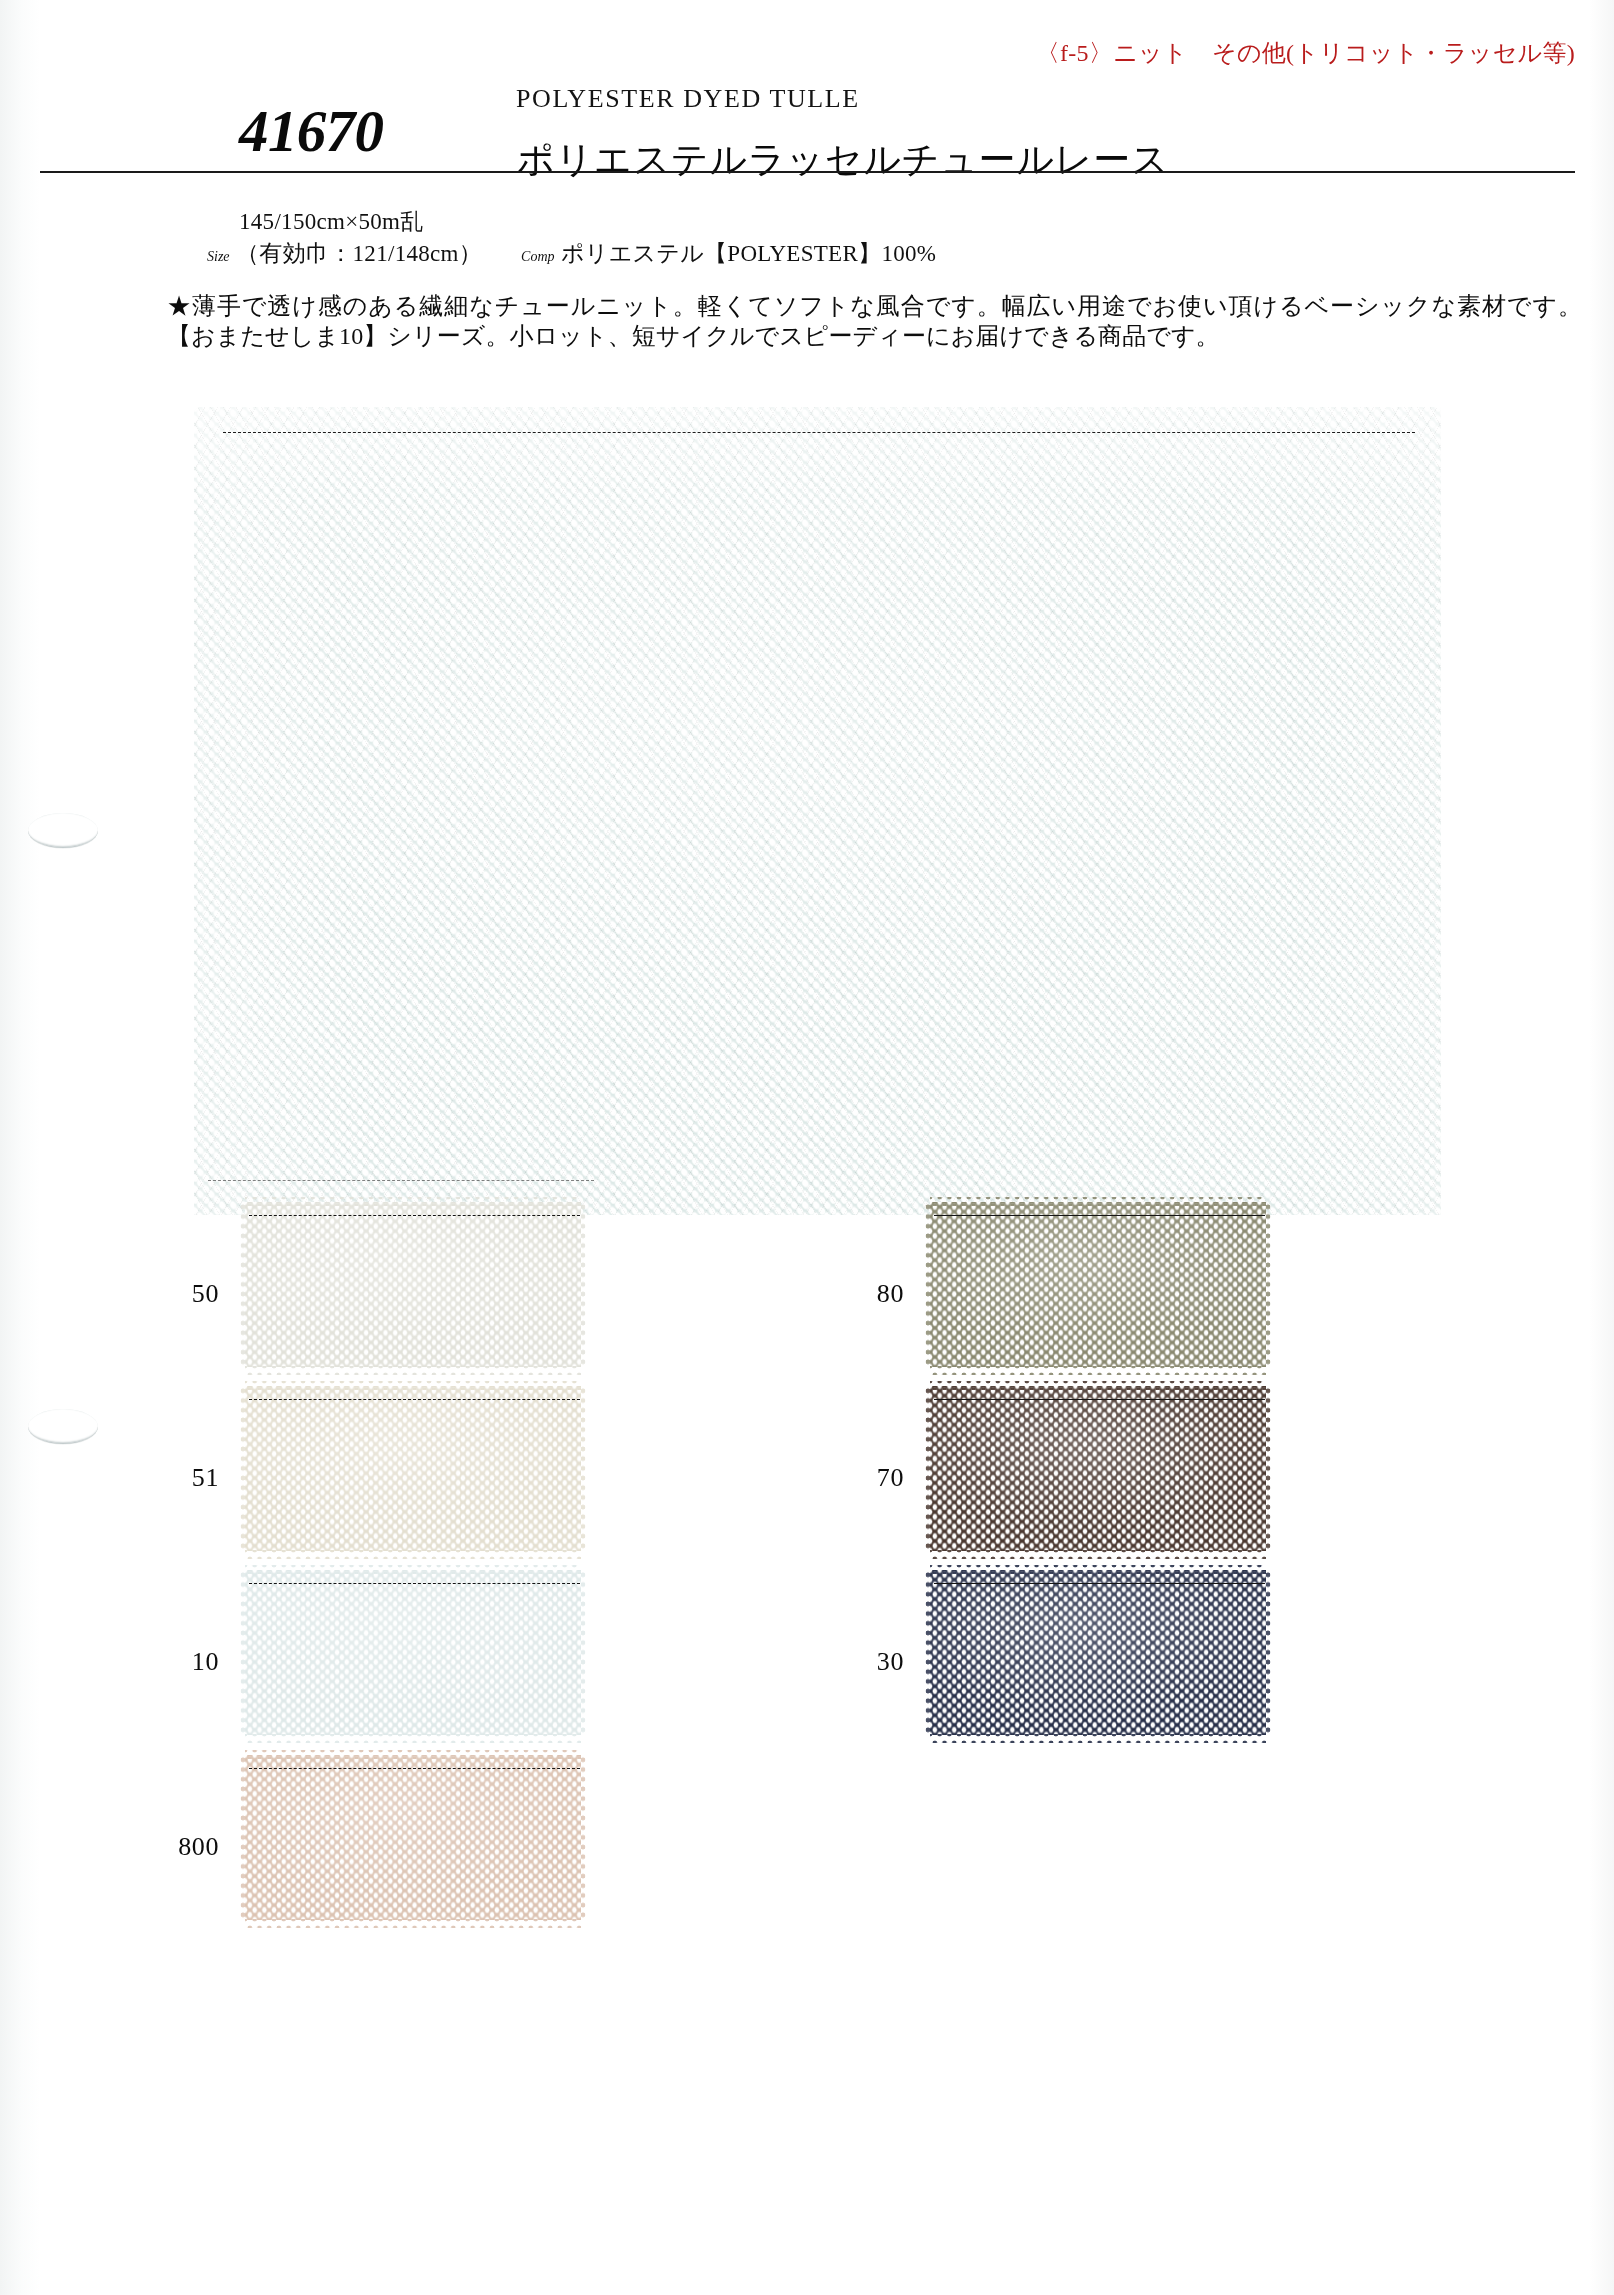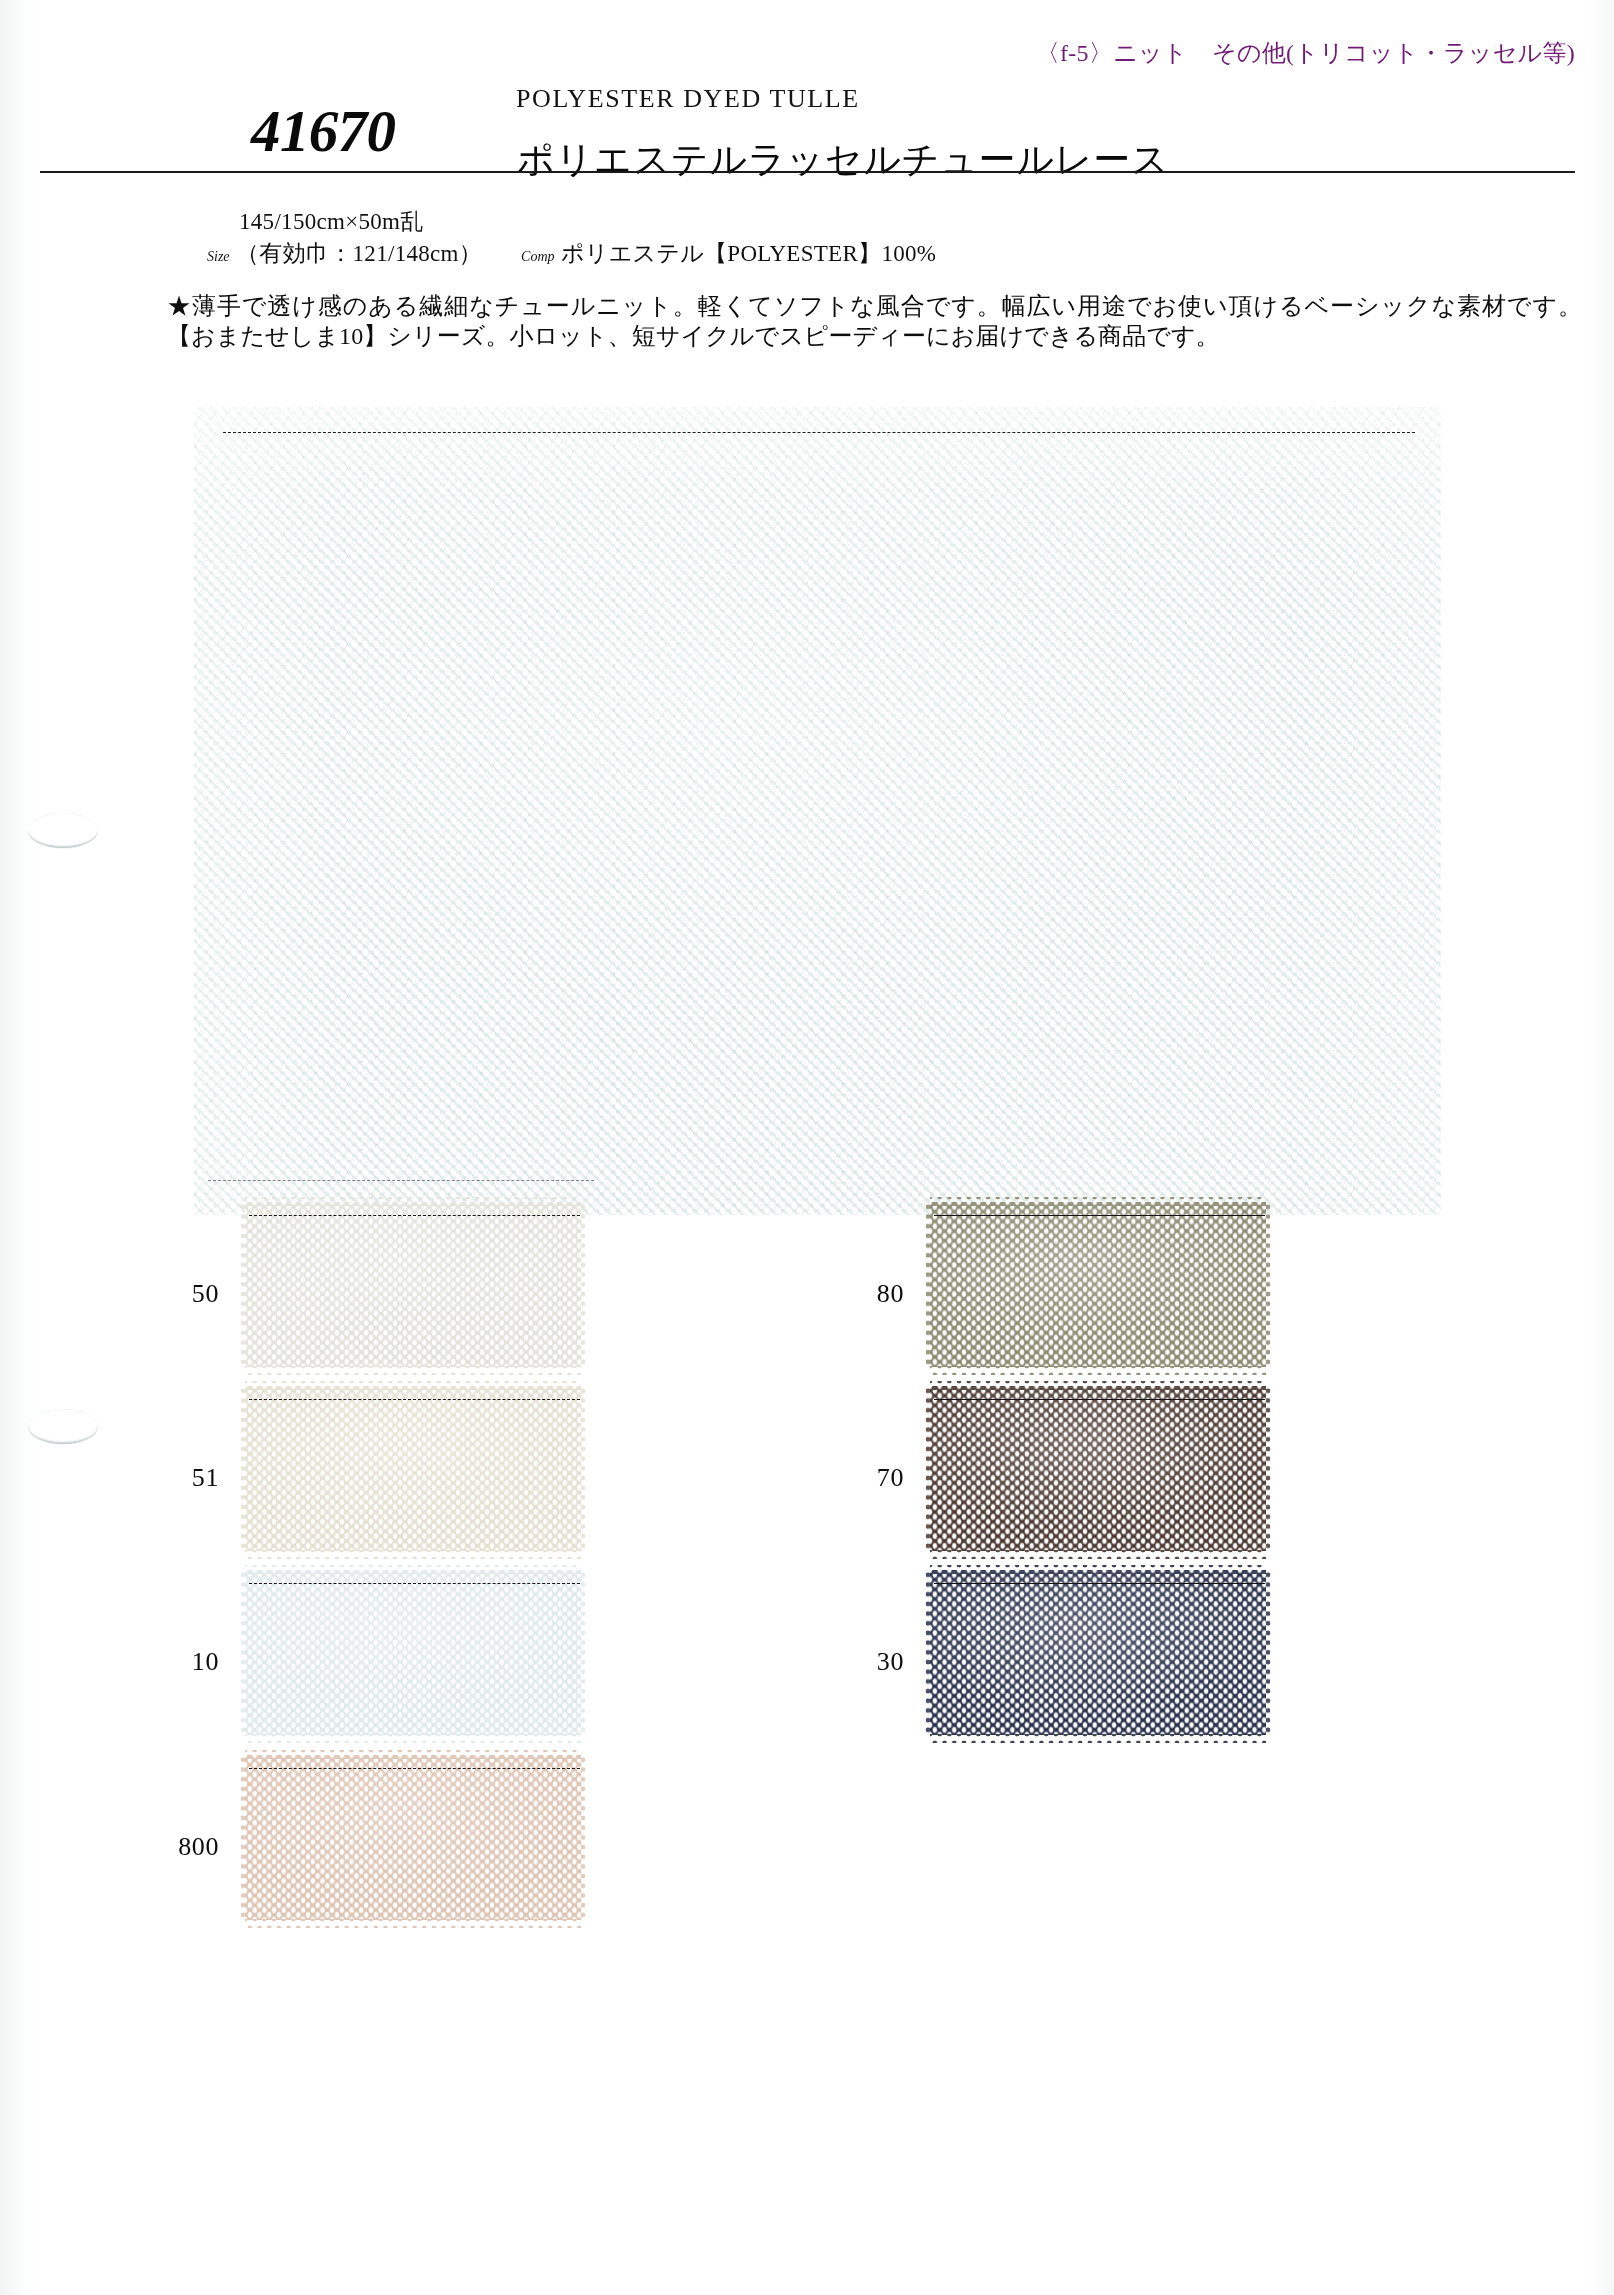--- a/index.html
+++ b/index.html
@@ -51,41 +51,40 @@
 
   
   .category-line {
     position: absolute;
     right: 40px;
     top: 37px;
     font-size: 24px;
     letter-spacing: 0.3px;
     white-space: nowrap;
     font-family: "Liberation Serif", "DejaVu Serif", serif;
-    color: #701a75;
+    color: #b91c1c;
   }
 
   .title-row {
     position: absolute;
     left: 194px;
     top: 84px;
     width: 1299px;
     height: 81px;
   }
   .product-number {
     position: absolute;
     left: 45px;
     top: 13px;
     font-size: 59px;
     font-style: italic;
     font-weight: 700;
     letter-spacing: -0.6px;
     color: #0a0a0a;
     font-family: "Liberation Serif", "DejaVu Serif", serif;
-    margin-left: 12px;
   }
   .title-en {
     position: absolute;
     left: 322px;
     top: 0;
     font-size: 26px;
     letter-spacing: 1.6px;
     color: #141414;
     white-space: nowrap;
   }

